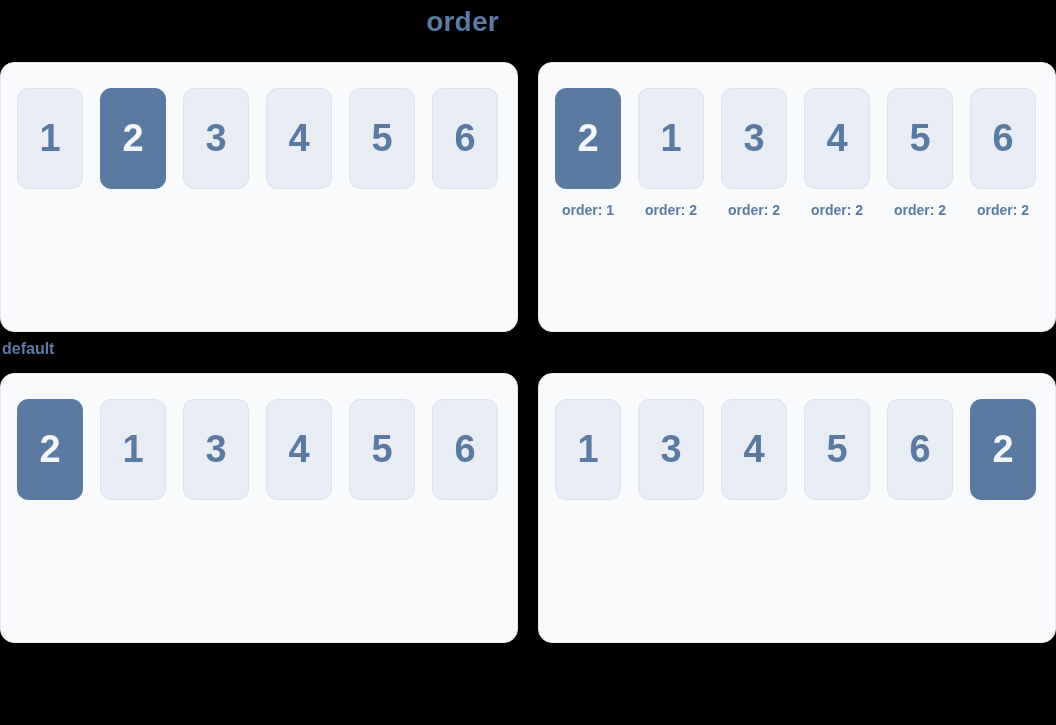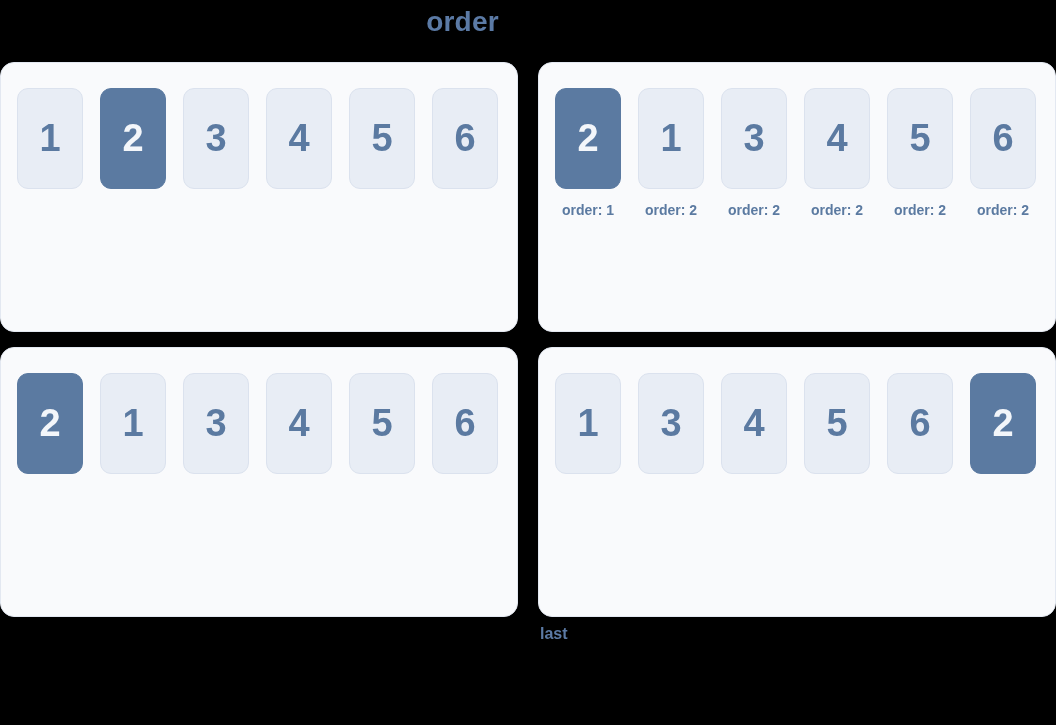--- a/index.html
+++ b/index.html
@@ -100,20 +100,21 @@
 
     <section class="cell">
       <div class="panel">
         <div class="item">1</div>
         <div class="item highlighted">2</div>
         <div class="item">3</div>
         <div class="item">4</div>
         <div class="item">5</div>
         <div class="item">6</div>
       </div>
+      <div class="panel-caption">default</div>
     </section>
 
     <section class="cell">
       <div class="panel">
         <div class="item-col">
           <div class="item highlighted">2</div>
           <div class="order-label">order: 1</div>
         </div>
         <div class="item-col">
           <div class="item">1</div>
@@ -151,17 +152,16 @@
 
     <section class="cell">
       <div class="panel">
         <div class="item">1</div>
         <div class="item">3</div>
         <div class="item">4</div>
         <div class="item">5</div>
         <div class="item">6</div>
         <div class="item highlighted">2</div>
       </div>
-      <div class="panel-caption">last</div>
     </section>
 
   </div>
 </div>
 
 </body></html>

